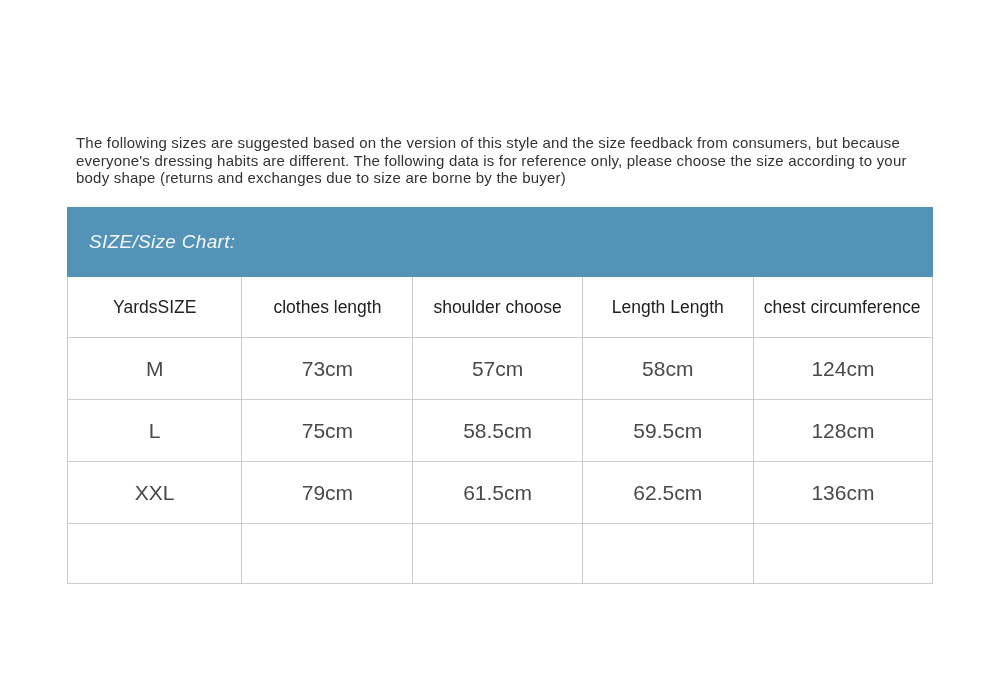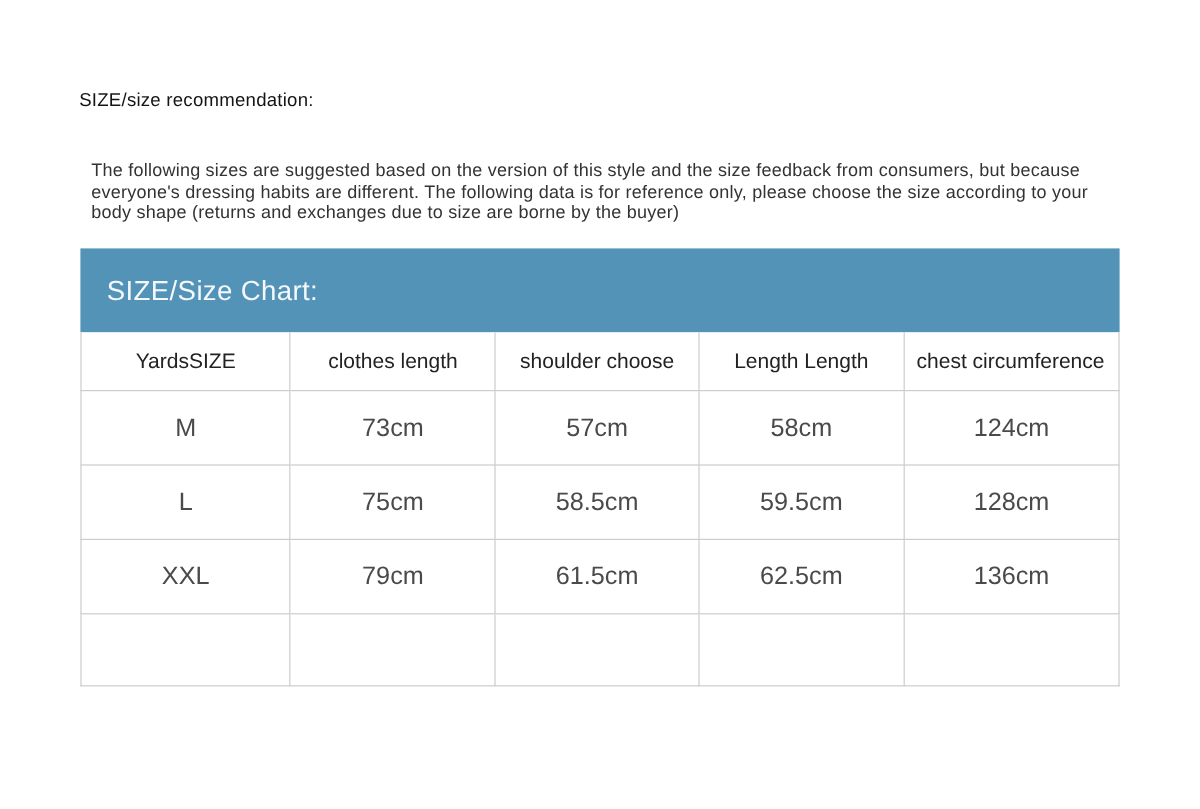--- a/index.html
+++ b/index.html
@@ -43,42 +43,43 @@
     width: 866px;
     height: 70px;
     background: #5493b8;
     display: flex;
     align-items: center;
     box-sizing: border-box;
     padding-left: 22px;
   }
   .chart-header span {
     color: #f4f8fa;
-    font-size: 23px;
+    font-size: 19px;
     letter-spacing: 0.3px;
+    font-style: italic;
   }
   .size-table {
     position: absolute;
     left: 67px;
     top: 277px;
     width: 866px;
     border-collapse: collapse;
     table-layout: fixed;
     background: #ffffff;
   }
   .size-table th, .size-table td {
     border: 1px solid #cccccc;
     text-align: center;
     vertical-align: middle;
     padding: 0;
     overflow: hidden;
   }
   .size-table th {
     border-top: none;
-    height: 48px;
+    height: 60px;
     font-weight: 400;
     font-size: 17.5px;
     color: #222222;
   }
   .size-table th.col-chest {
     text-align: left;
     padding-left: 10px;
     line-height: 20px;
   }
   .size-table td {
@@ -93,21 +94,20 @@
   .col-1 { width: 20.0%; }
   .col-2 { width: 19.8%; }
   .col-3 { width: 20.0%; }
   .col-4 { width: 19.8%; margin-left: 28px; }
 </style>
 </head>
 <body>
 
 <div class="page">
 
-  <h2 class="title">SIZE/size recommendation:</h2>
 
   <p class="desc">The following sizes are suggested based on the version of this style and the size feedback from consumers, but because everyone's dressing habits are different. The following data is for reference only, please choose the size according to your body shape (returns and exchanges due to size are borne by the buyer)</p>
 
   <div class="chart-header">
     <span>SIZE/Size Chart:</span>
   </div>
 
   <table class="size-table">
     <thead>
       <tr>

